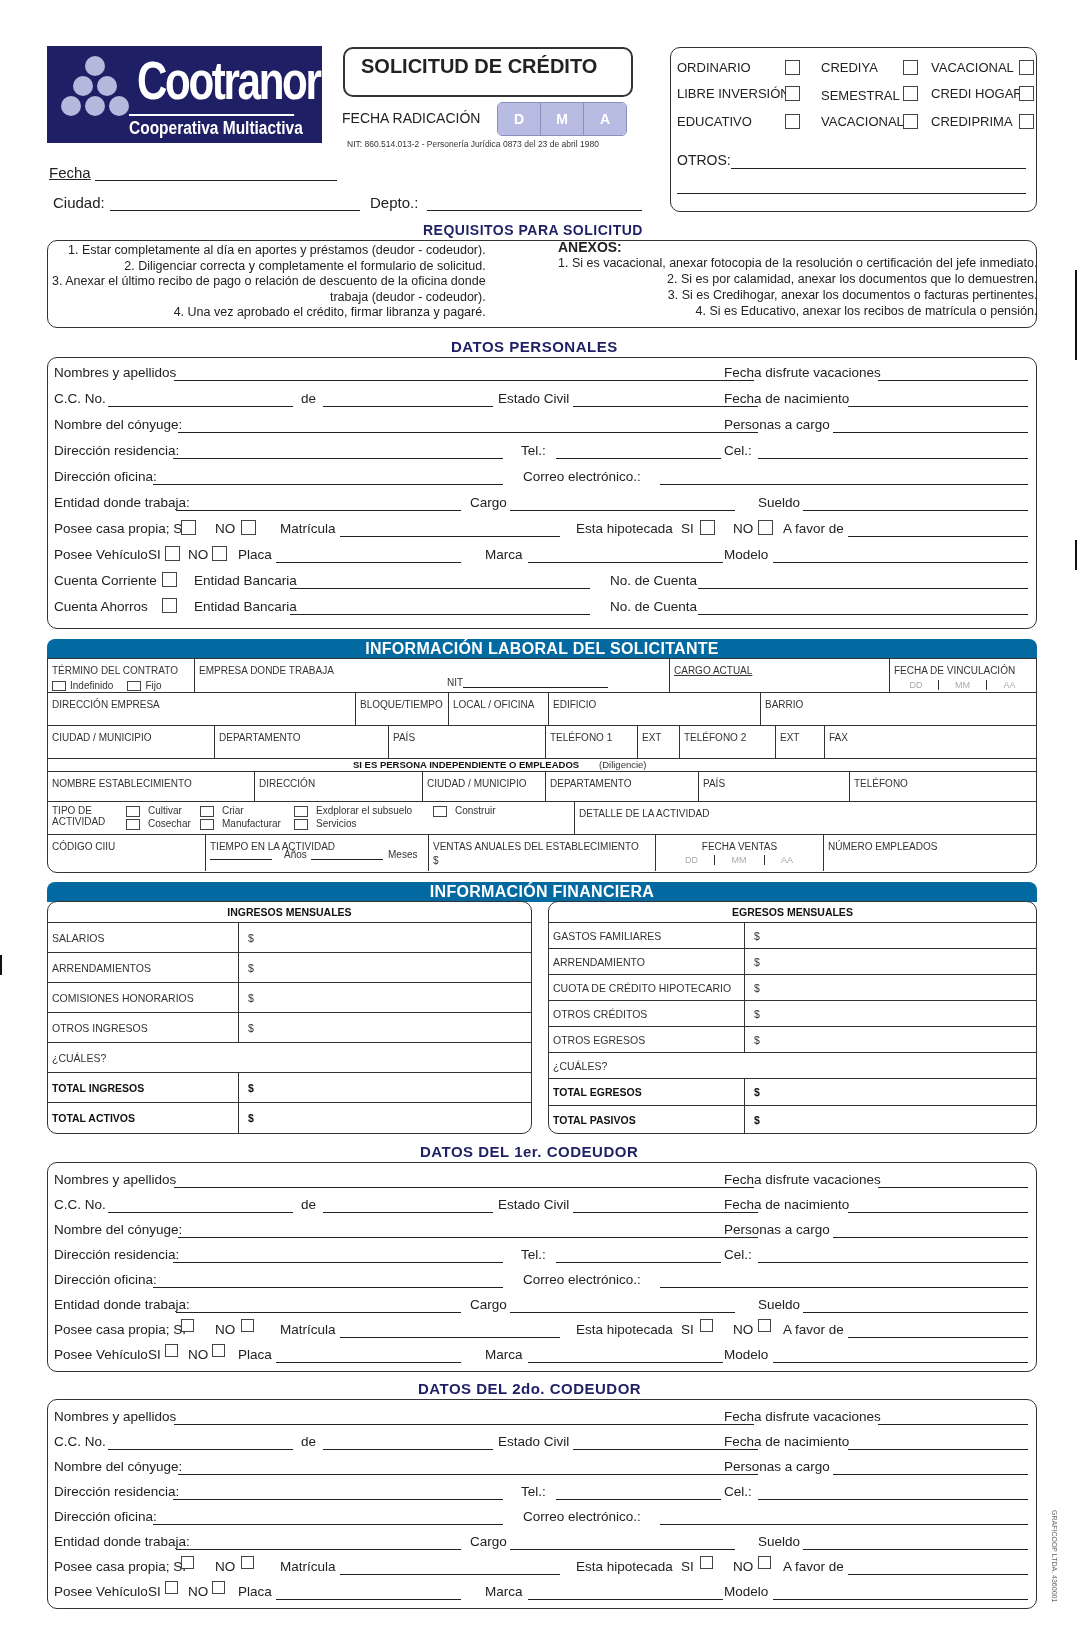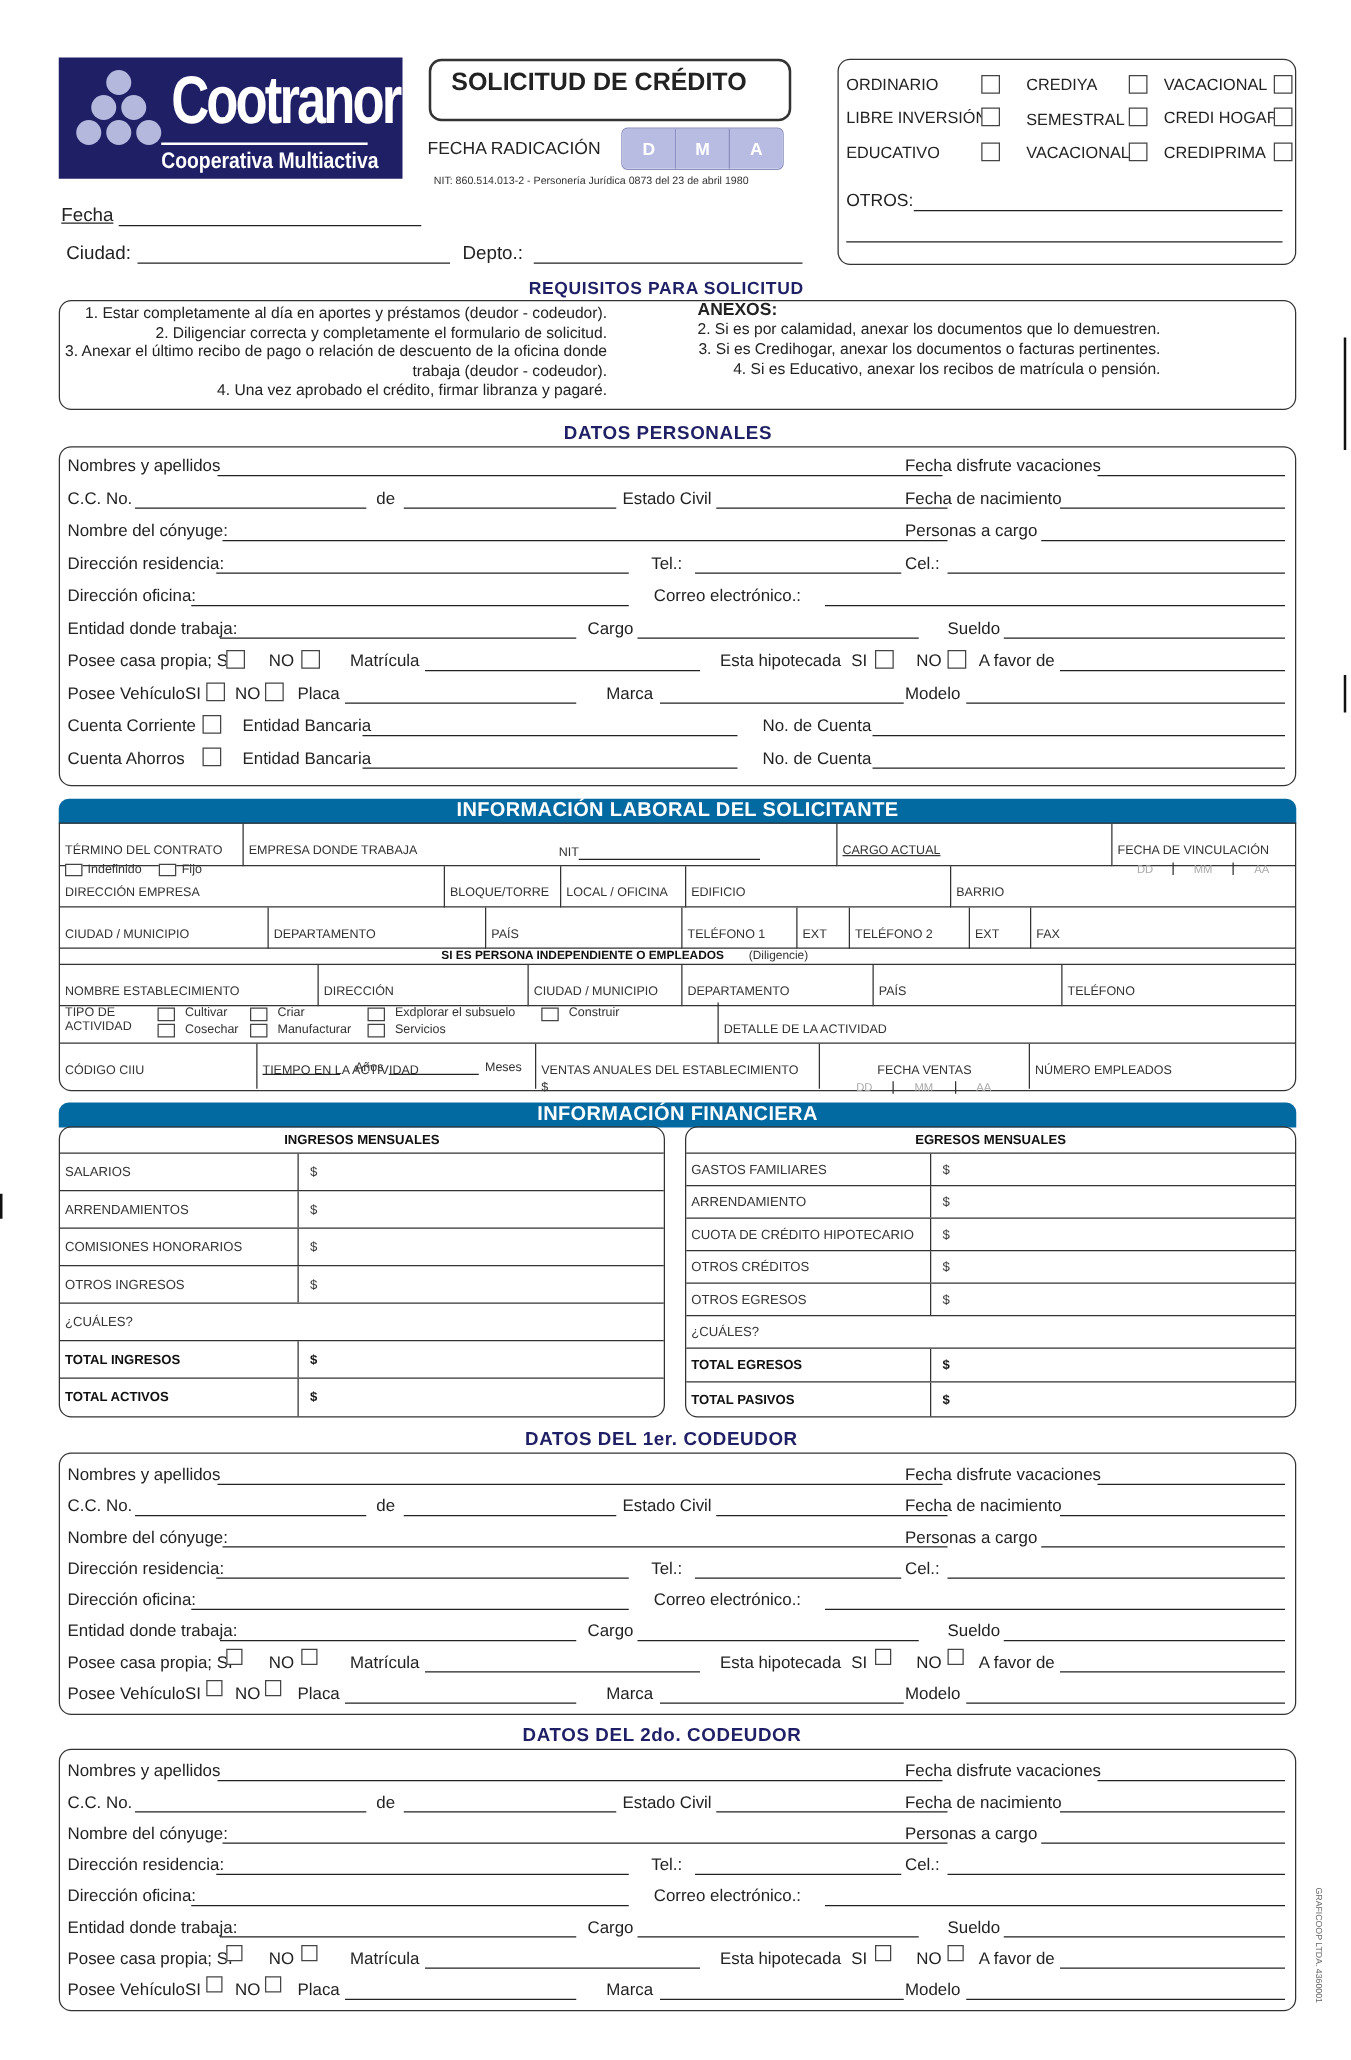--- a/index.html
+++ b/index.html
@@ -24,21 +24,21 @@
   .typebox { left: 670px; top: 47px; width: 367px; height: 165px; border: 1.5px solid #333; border-radius: 10px; }
   .tlabel { position: absolute; font-size: 13px; color: #222; white-space: nowrap; }
   .cb { position: absolute; width: 15px; height: 15px; border: 1px solid #444; background: #fff; }
   .uline { position: absolute; border-bottom: 1px solid #222; }
   
   .sechead { position: absolute; font-weight: bold; font-size: 15px; color: #1f1f66; letter-spacing: 0.5px; white-space: nowrap; }
   .box { position: absolute; border: 1.5px solid #333; border-radius: 10px; }
   .txt { position: absolute; font-size: 13.5px; color: #222; white-space: nowrap; }
   .navbar { position: absolute; background: #0369a1; color: #fff; font-weight: bold; font-size: 16px; text-align: center; border-radius: 8px 8px 0 0; line-height: 20px; letter-spacing: 0.3px; }
   .grid { position: absolute; border: 1.5px solid #333; }
-  .cell { position: absolute; border-right: 1px solid #333; border-bottom: 1px solid #333; font-size: 10px; color: #333; padding: 16px 4px; white-space: nowrap; }
+  .cell { position: absolute; border-right: 1px solid #333; border-bottom: 1px solid #333; font-size: 10px; color: #333; padding: 6px 4px; white-space: nowrap; }
   .fin { position: absolute; border: 1.5px solid #333; border-radius: 10px; }
   .frow { position: absolute; left: 0; right: 0; border-bottom: 1px solid #333; font-size: 10.5px; color: #333; }
   .frow .l { position: absolute; left: 4px; top: 50%; transform: translateY(-50%); white-space: nowrap; }
   .frow .d { position: absolute; top: 50%; transform: translateY(-50%); }
   .frow .sep { position: absolute; top: 0; bottom: 0; border-left: 1px solid #333; }
   .bold { font-weight: bold; color: #111; }
   .grey { color: #aaa; }
   .side-text { position: absolute; left: 1058px; top: 1510px; font-size: 7px; color: #666; transform: rotate(90deg); transform-origin: left top; white-space: nowrap; }
   .edge { position: absolute; background: #111; }
 </style>
@@ -107,20 +107,21 @@
 <div class="box" style="left:47px;top:240px;width:990px;height:88px;text-align:right;">
   <div class="txt" style="left:4px;top:2px;font-size:12.5px;line-height:15.5px;">
     <div>1. Estar completamente al día en aportes y préstamos (deudor - codeudor).</div>
     <div>2. Diligenciar correcta y completamente el formulario de solicitud.</div>
     <div>3. Anexar el último recibo de pago o relación de descuento de la oficina donde</div>
     <div style="padding-left:14px;">    trabaja (deudor - codeudor).</div>
     <div>4. Una vez aprobado el crédito, firmar libranza y pagaré.</div>
   </div>
   <div class="txt" style="left:510px;top:-2px;font-size:14px;font-weight:bold;">ANEXOS:</div>
   <div class="txt" style="left:510px;top:14px;font-size:12.5px;line-height:16px;">
+    <div>1. Si es vacacional, anexar fotocopia de la resolución o certificación del jefe inmediato.</div>
     <div>2. Si es por calamidad, anexar los documentos que lo demuestren.</div>
     <div>3. Si es Credihogar, anexar los documentos o facturas pertinentes.</div>
     <div>4. Si es Educativo, anexar los recibos de matrícula o pensión.</div>
   </div>
 </div>
 
 <div class="sechead" style="left:451px;top:338px;">DATOS PERSONALES</div>
 <div class="box" style="left:47px;top:357px;width:990px;height:272px;">
 
   <div class="txt" style="left:6px;top:7px;">Nombres y apellidos</div>
@@ -228,21 +229,21 @@
       <span style="width:45px;text-align:center;border-right:1px solid #333;">DD</span>
       <span style="width:48px;text-align:center;border-right:1px solid #333;">MM</span>
       <span style="width:45px;text-align:center;">AA</span>
     </div>
   </div>
 
   <div class="cell" style="left:0;top:34px;width:308px;height:33px;">
       <div>DIRECCIÓN EMPRESA</div>
     </div>
   <div class="cell" style="left:308px;top:34px;width:93px;height:33px;">
-      <div>BLOQUE/TORRE</div>
+      <div>BLOQUE/TIEMPO</div>
     </div>
   <div class="cell" style="left:401px;top:34px;width:100px;height:33px;">
       <div>LOCAL / OFICINA</div>
     </div>
   <div class="cell" style="left:501px;top:34px;width:212px;height:33px;">
       <div>EDIFICIO</div>
     </div>
   <div class="cell" style="left:713px;top:34px;width:275px;height:33px;border-right:none;">
       <div>BARRIO</div>
     </div>

